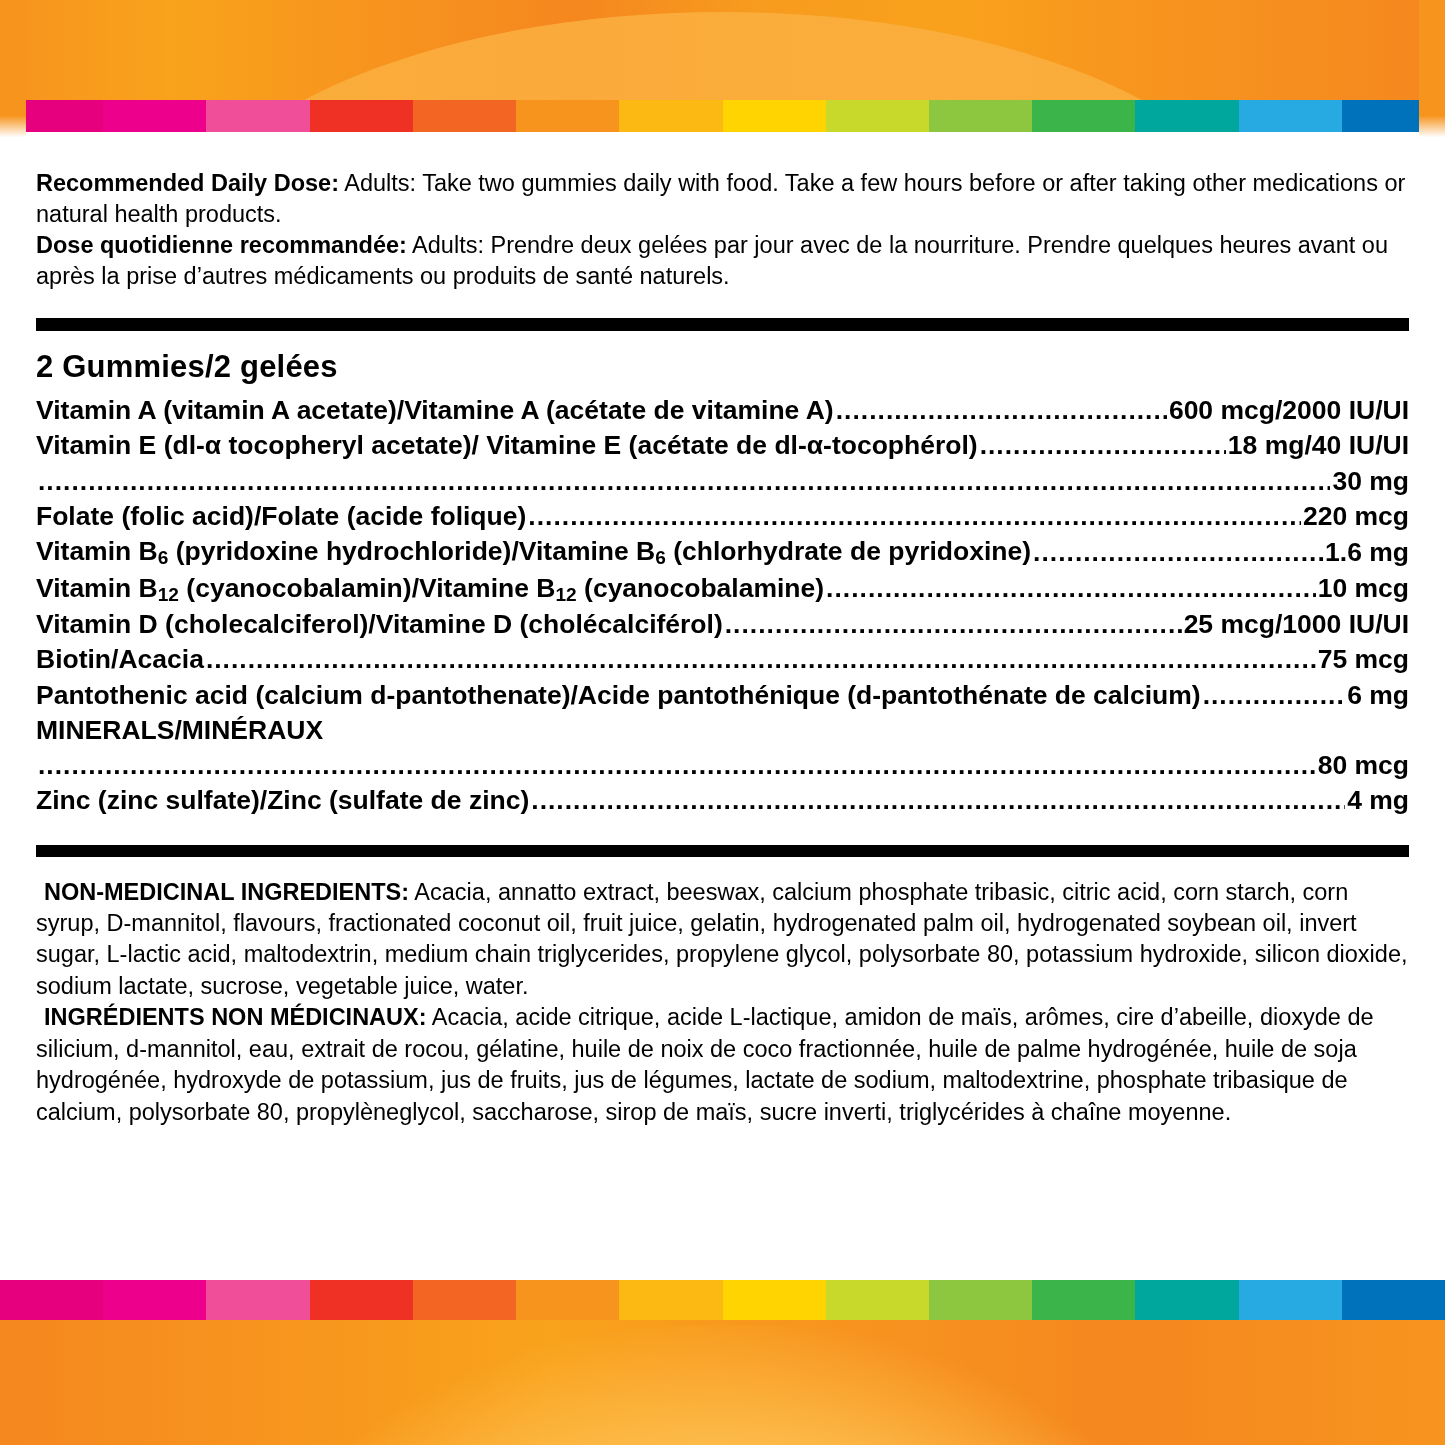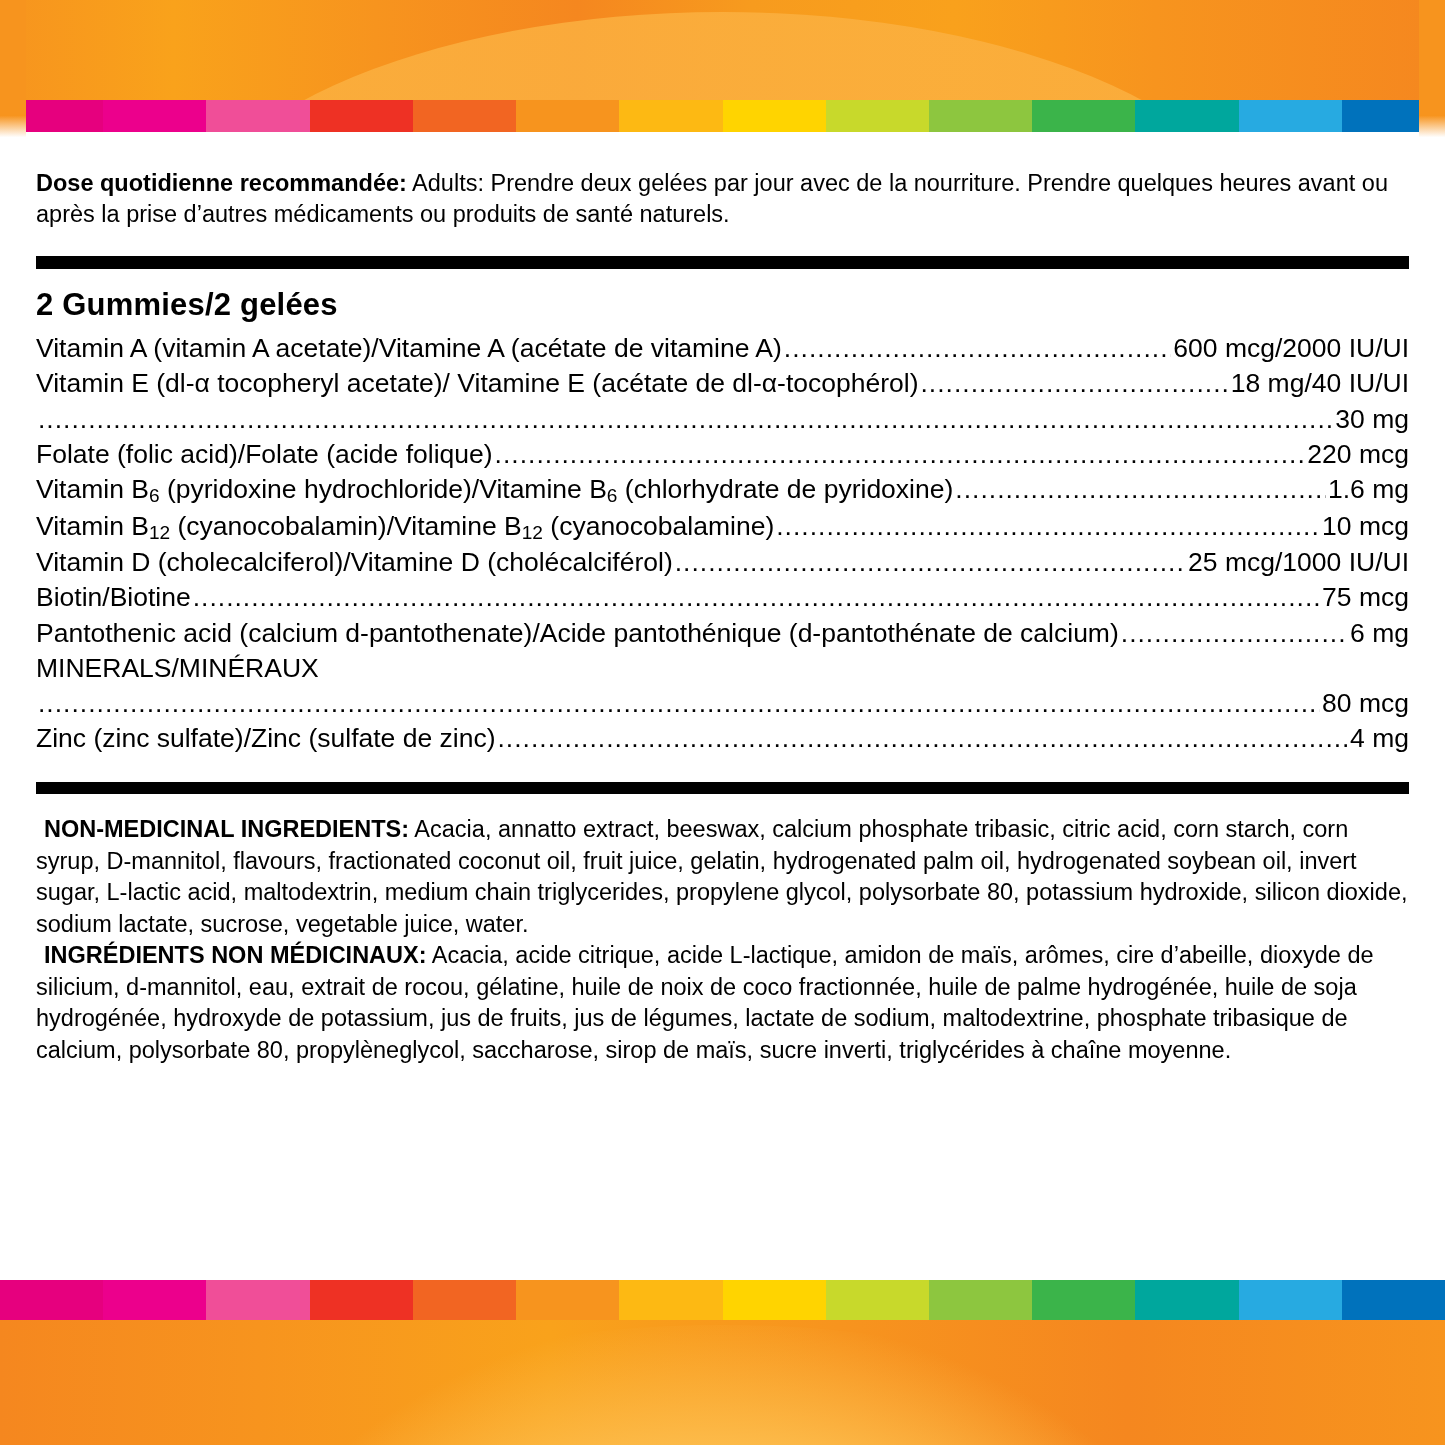--- a/index.html
+++ b/index.html
@@ -140,23 +140,24 @@
     letter-spacing: 0.2px;
     font-weight: bold;
   }
 
   .nutrients {
     font-size: 26.5px;
     line-height: 1.33;
   }
   .nutrient-row {
     display: flex;
-    align-items: flex-start;
+    align-items: center;
     width: 100%;
     white-space: nowrap;
+    font-weight: bold;
   }
   .nutrient-row .nm {
     flex: 0 0 auto;
   }
   .nutrient-row .dots {
     flex: 1 1 auto;
     overflow: hidden;
     white-space: nowrap;
     letter-spacing: 1px;
     margin: 0 2px;
@@ -205,20 +206,21 @@
       <div class="s" style="background: rgb(0, 114, 188); flex: 1 1 0px;"></div>
     </div>
   <div class="top-white"></div>
 
   <div class="side left"></div>
   <div class="side right"></div>
 
   <div class="content">
 
     <div class="dose-block">
+      <p><span class="lead">Recommended Daily Dose:</span><span> Adults: Take two gummies daily with food. Take a few hours before or after taking other medications or natural health products.</span></p>
       <p><span class="lead">Dose quotidienne recommandée:</span><span> Adults: Prendre deux gelées par jour avec de la nourriture. Prendre quelques heures avant ou après la prise d’autres médicaments ou produits de santé naturels.</span></p>
     </div>
 
     <div class="rule"></div>
 
     <div class="serving">2 Gummies/2 gelées</div>
 
     <div class="nutrients" id="nutrients">
         <div class="nutrient-row">
           <span class="nm">Vitamin A (vitamin A acetate)/Vitamine A (acétate de vitamine A)</span>
@@ -248,21 +250,21 @@
           <span class="nm">Vitamin B<sub>12</sub> (cyanocobalamin)/Vitamine B<sub>12</sub> (cyanocobalamine)</span>
           <span class="dots">............................................................................................................................................................................................................................</span>
           <span class="amt">10 mcg</span>
         </div>
         <div class="nutrient-row">
           <span class="nm">Vitamin D (cholecalciferol)/Vitamine D (cholécalciférol)</span>
           <span class="dots">............................................................................................................................................................................................................................</span>
           <span class="amt">25 mcg/1000 IU/UI</span>
         </div>
         <div class="nutrient-row">
-          <span class="nm">Biotin/Biotine</span>
+          <span class="nm">Biotin/Acacia</span>
           <span class="dots">............................................................................................................................................................................................................................</span>
           <span class="amt">75 mcg</span>
         </div>
         <div class="nutrient-row">
           <span class="nm">Pantothenic acid (calcium d-pantothenate)/Acide pantothénique (d-pantothénate de calcium)</span>
           <span class="dots">............................................................................................................................................................................................................................</span>
           <span class="amt">6 mg</span>
         </div>
         <div class="nutrient-row heading">
           <span class="nm">MINERALS/MINÉRAUX</span>

